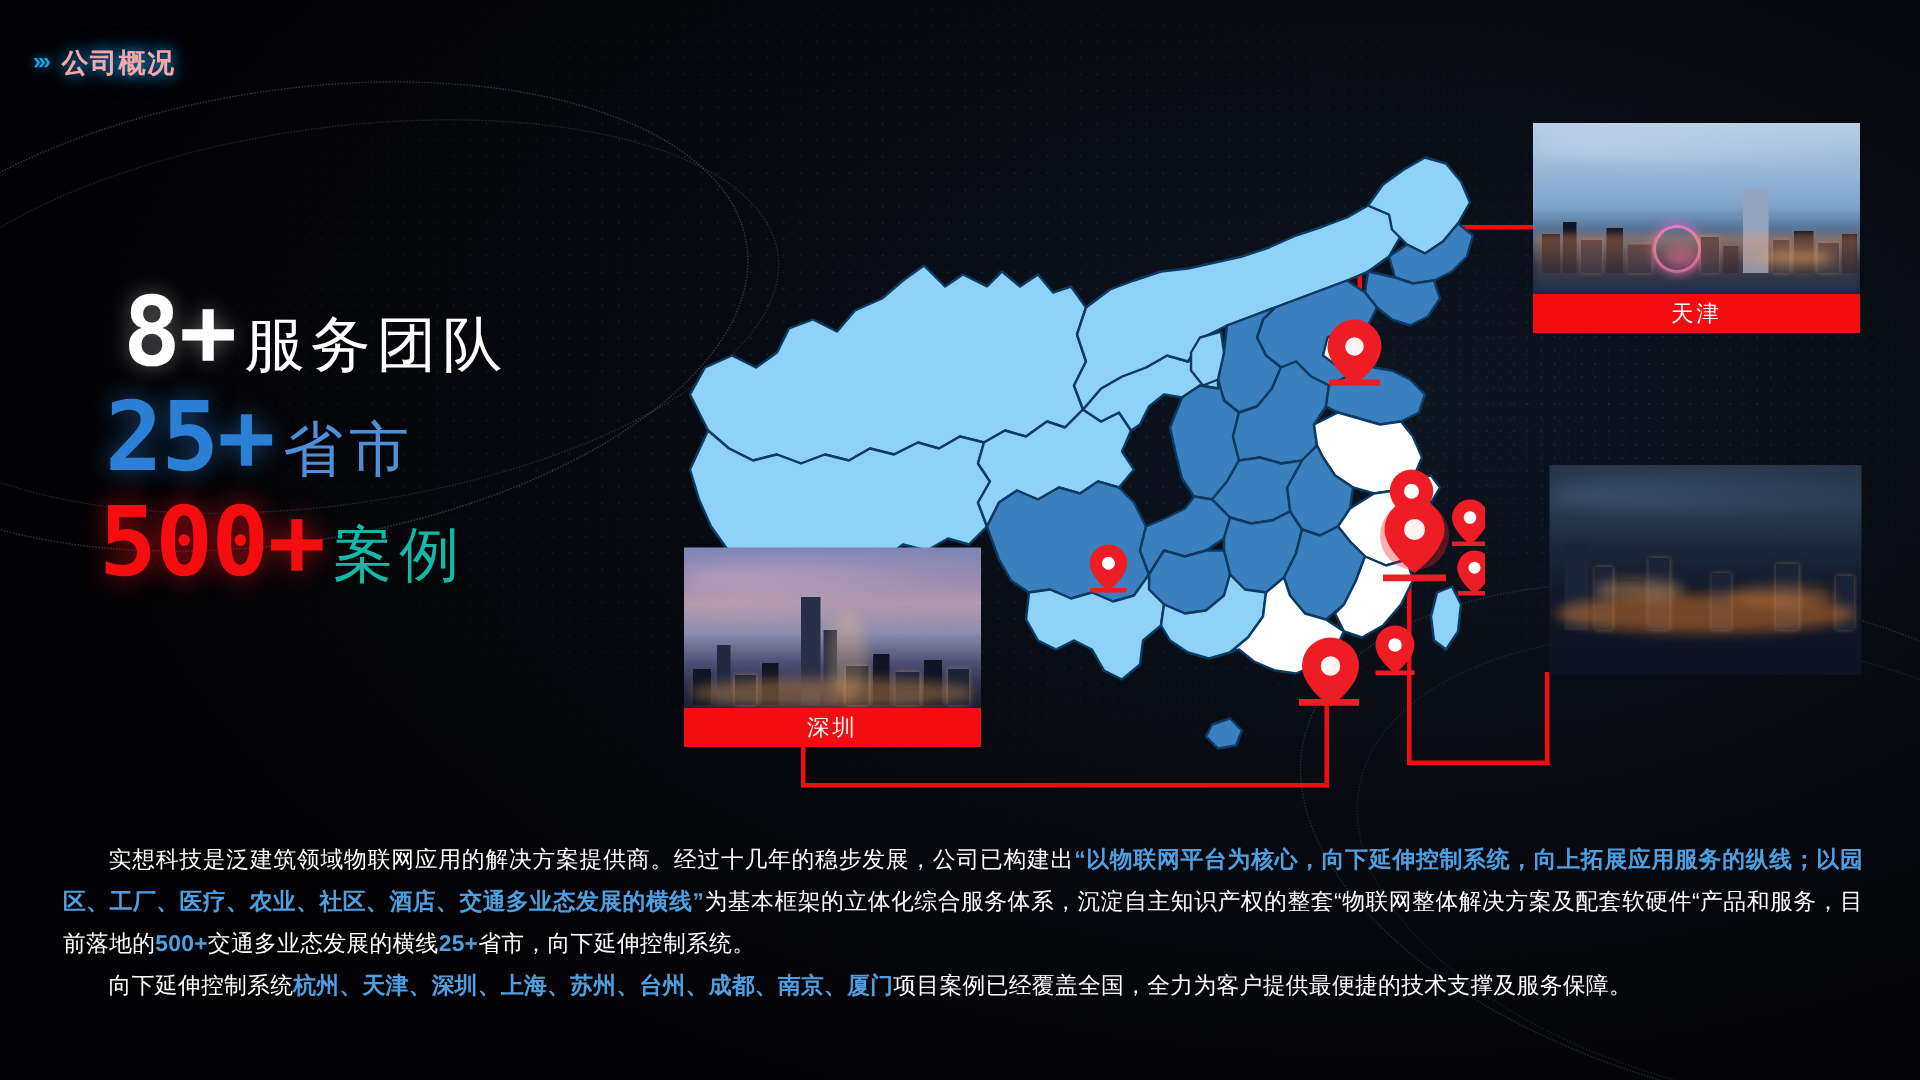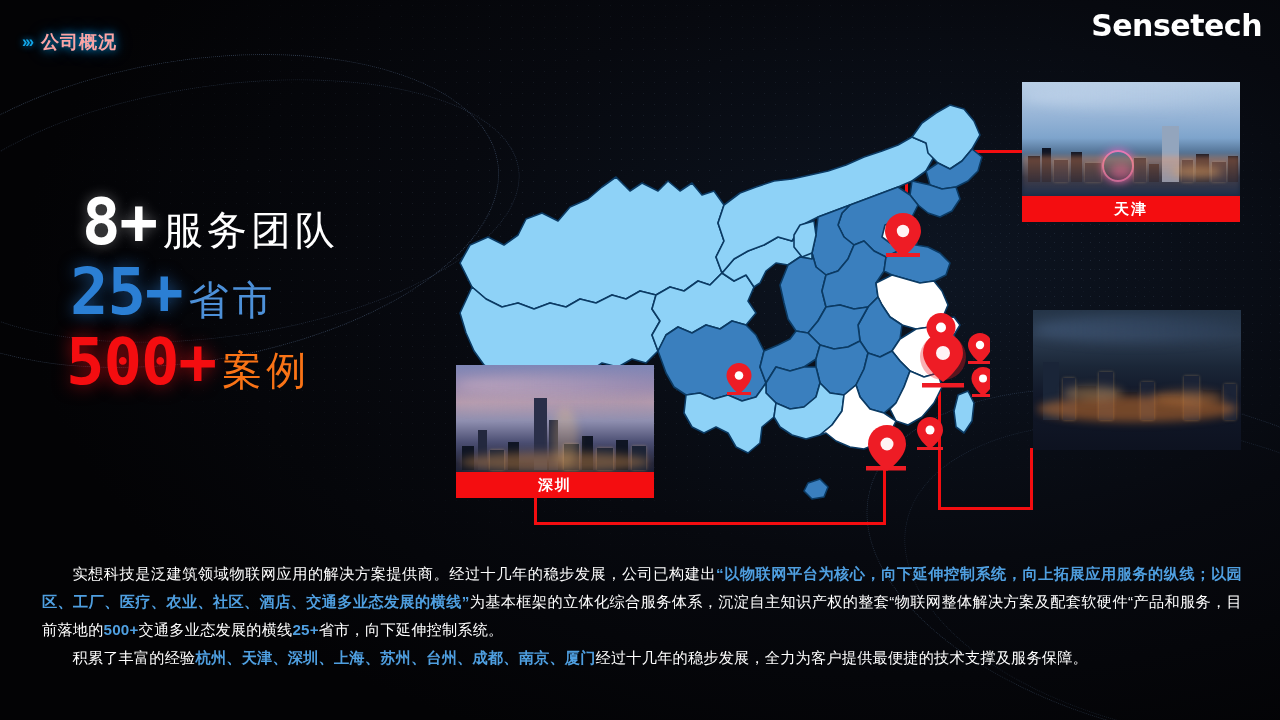--- a/index.html
+++ b/index.html
@@ -55,35 +55,35 @@
   .stat .num{
     font-family:"DejaVu Sans Mono","Liberation Mono",monospace;
     font-weight:bold;font-size:64px;line-height:1;letter-spacing:-1px;
   }
   .stat .lbl{font-size:40px;font-weight:500;margin-left:6px;letter-spacing:4px;line-height:1;}
   .st-white .num{color:#ffffff;text-shadow:0 0 14px rgba(255,255,255,.35);}
   .st-white .lbl{color:#ffffff;}
   .st-blue  .num{color:#2b7fd4;text-shadow:0 0 16px rgba(40,125,215,.55);}
   .st-blue  .lbl{color:#4d90d8;}
   .st-red   .num{color:#f40d10;text-shadow:0 0 18px rgba(245,15,20,.6);}
-  .st-red   .lbl{color:#f97316;}
+  .st-red   .lbl{color:#14b8a6;}
   .stat.r1{margin-left:12px;}
   .stat.r2{margin-left:0px;}
   .stat.r3{margin-left:-4px;}
 
   
   .map-wrap{position:absolute;left:430px;top:95px;width:560px;height:460px;}
   .map-wrap svg{display:block;}
 
   
   .card{position:absolute;}
   .card .photo{width:100%;height:100%;position:relative;overflow:hidden;}
   .card .cap{
     position:absolute;left:0;right:0;bottom:0;height:26px;background:#f40d10;
-    color:#fff;font-size:15px;font-weight:bold;letter-spacing:2px;
+    color:#fff;font-size:15px;font-weight:normal;letter-spacing:2px;
     display:flex;align-items:center;justify-content:center;
   }
   #card-tianjin{left:1022px;top:82px;width:218px;height:140px;}
   #card-hangzhou{left:1033px;top:310px;width:208px;height:140px;}
   #card-shenzhen{left:434px;top:365px;width:198px;height:133px;padding-left:22px;}
 
   
   .ph-tianjin{
     background:
       linear-gradient(180deg,#b9cfe6 0%,#9ab7d8 22%,#7ea4cc 40%,#35506e 58%,#16243a 68%,#1d2c44 100%);
@@ -129,21 +129,20 @@
   <div class="streak s1"></div>
   <div class="streak s2"></div>
   <div class="streak s3"></div>
   <div class="streak s4"></div>
 
   <div class="hdr">
     <div class="hdr-title">
       <span class="chev">›››</span>
       <span class="hdr-text">公司概况</span>
     </div>
-    <div class="logo">Sensetech</div>
   </div>
 
   <div class="stats">
     <div class="stat r1 st-white">
       <span class="num">8+</span>
       <span class="lbl">服务团队</span>
     </div>
     <div class="stat r2 st-blue">
       <span class="num">25+</span>
       <span class="lbl">省市</span>
@@ -385,16 +384,16 @@
       <div class="bld" style="left:160px;bottom:28px;width:12px;height:30px;"></div>
       <div class="bld lit" style="left:176px;bottom:28px;width:14px;height:24px;"></div>
       <div class="glow" style="left:4px;bottom:26px;width:190px;height:20px;background:rgba(255,170,80,.35);"></div>
       <div class="glow" style="left:96px;bottom:30px;width:26px;height:60px;background:rgba(255,200,120,.25);"></div>
       <div class="cap">深圳</div>
     </div>
   </div>
 
   <div class="para">
     <p><span class="wh">实想科技是泛建筑领域物联网应用的解决方案提供商。经过十几年的稳步发展，公司已构建出</span><span class="bl">“以物联网平台为核心，向下延伸控制系统，向上拓展应用服务的纵线；以园区、工厂、医疗、农业、社区、酒店、交通多业态发展的横线”</span><span class="wh">为基本框架的立体化综合服务体系，沉淀自主知识产权的整套“物联网整体解决方案及配套软硬件“产品和服务，目前落地的</span><span class="bl">500+</span><span class="wh">交通多业态发展的横线</span><span class="bl">25+</span><span class="wh">省市，向下延伸控制系统。</span></p>
-    <p><span class="wh">积累了丰富的经验</span><span class="bl">杭州、天津、深圳、上海、苏州、台州、成都、南京、厦门</span><span class="wh">经过十几年的稳步发展，全力为客户提供最便捷的技术支撑及服务保障。</span></p>
+    <p><span class="wh">向下延伸控制系统</span><span class="bl">杭州、天津、深圳、上海、苏州、台州、成都、南京、厦门</span><span class="wh">项目案例已经覆盖全国，全力为客户提供最便捷的技术支撑及服务保障。</span></p>
   </div>
 
 </div>
 
 </body></html>

